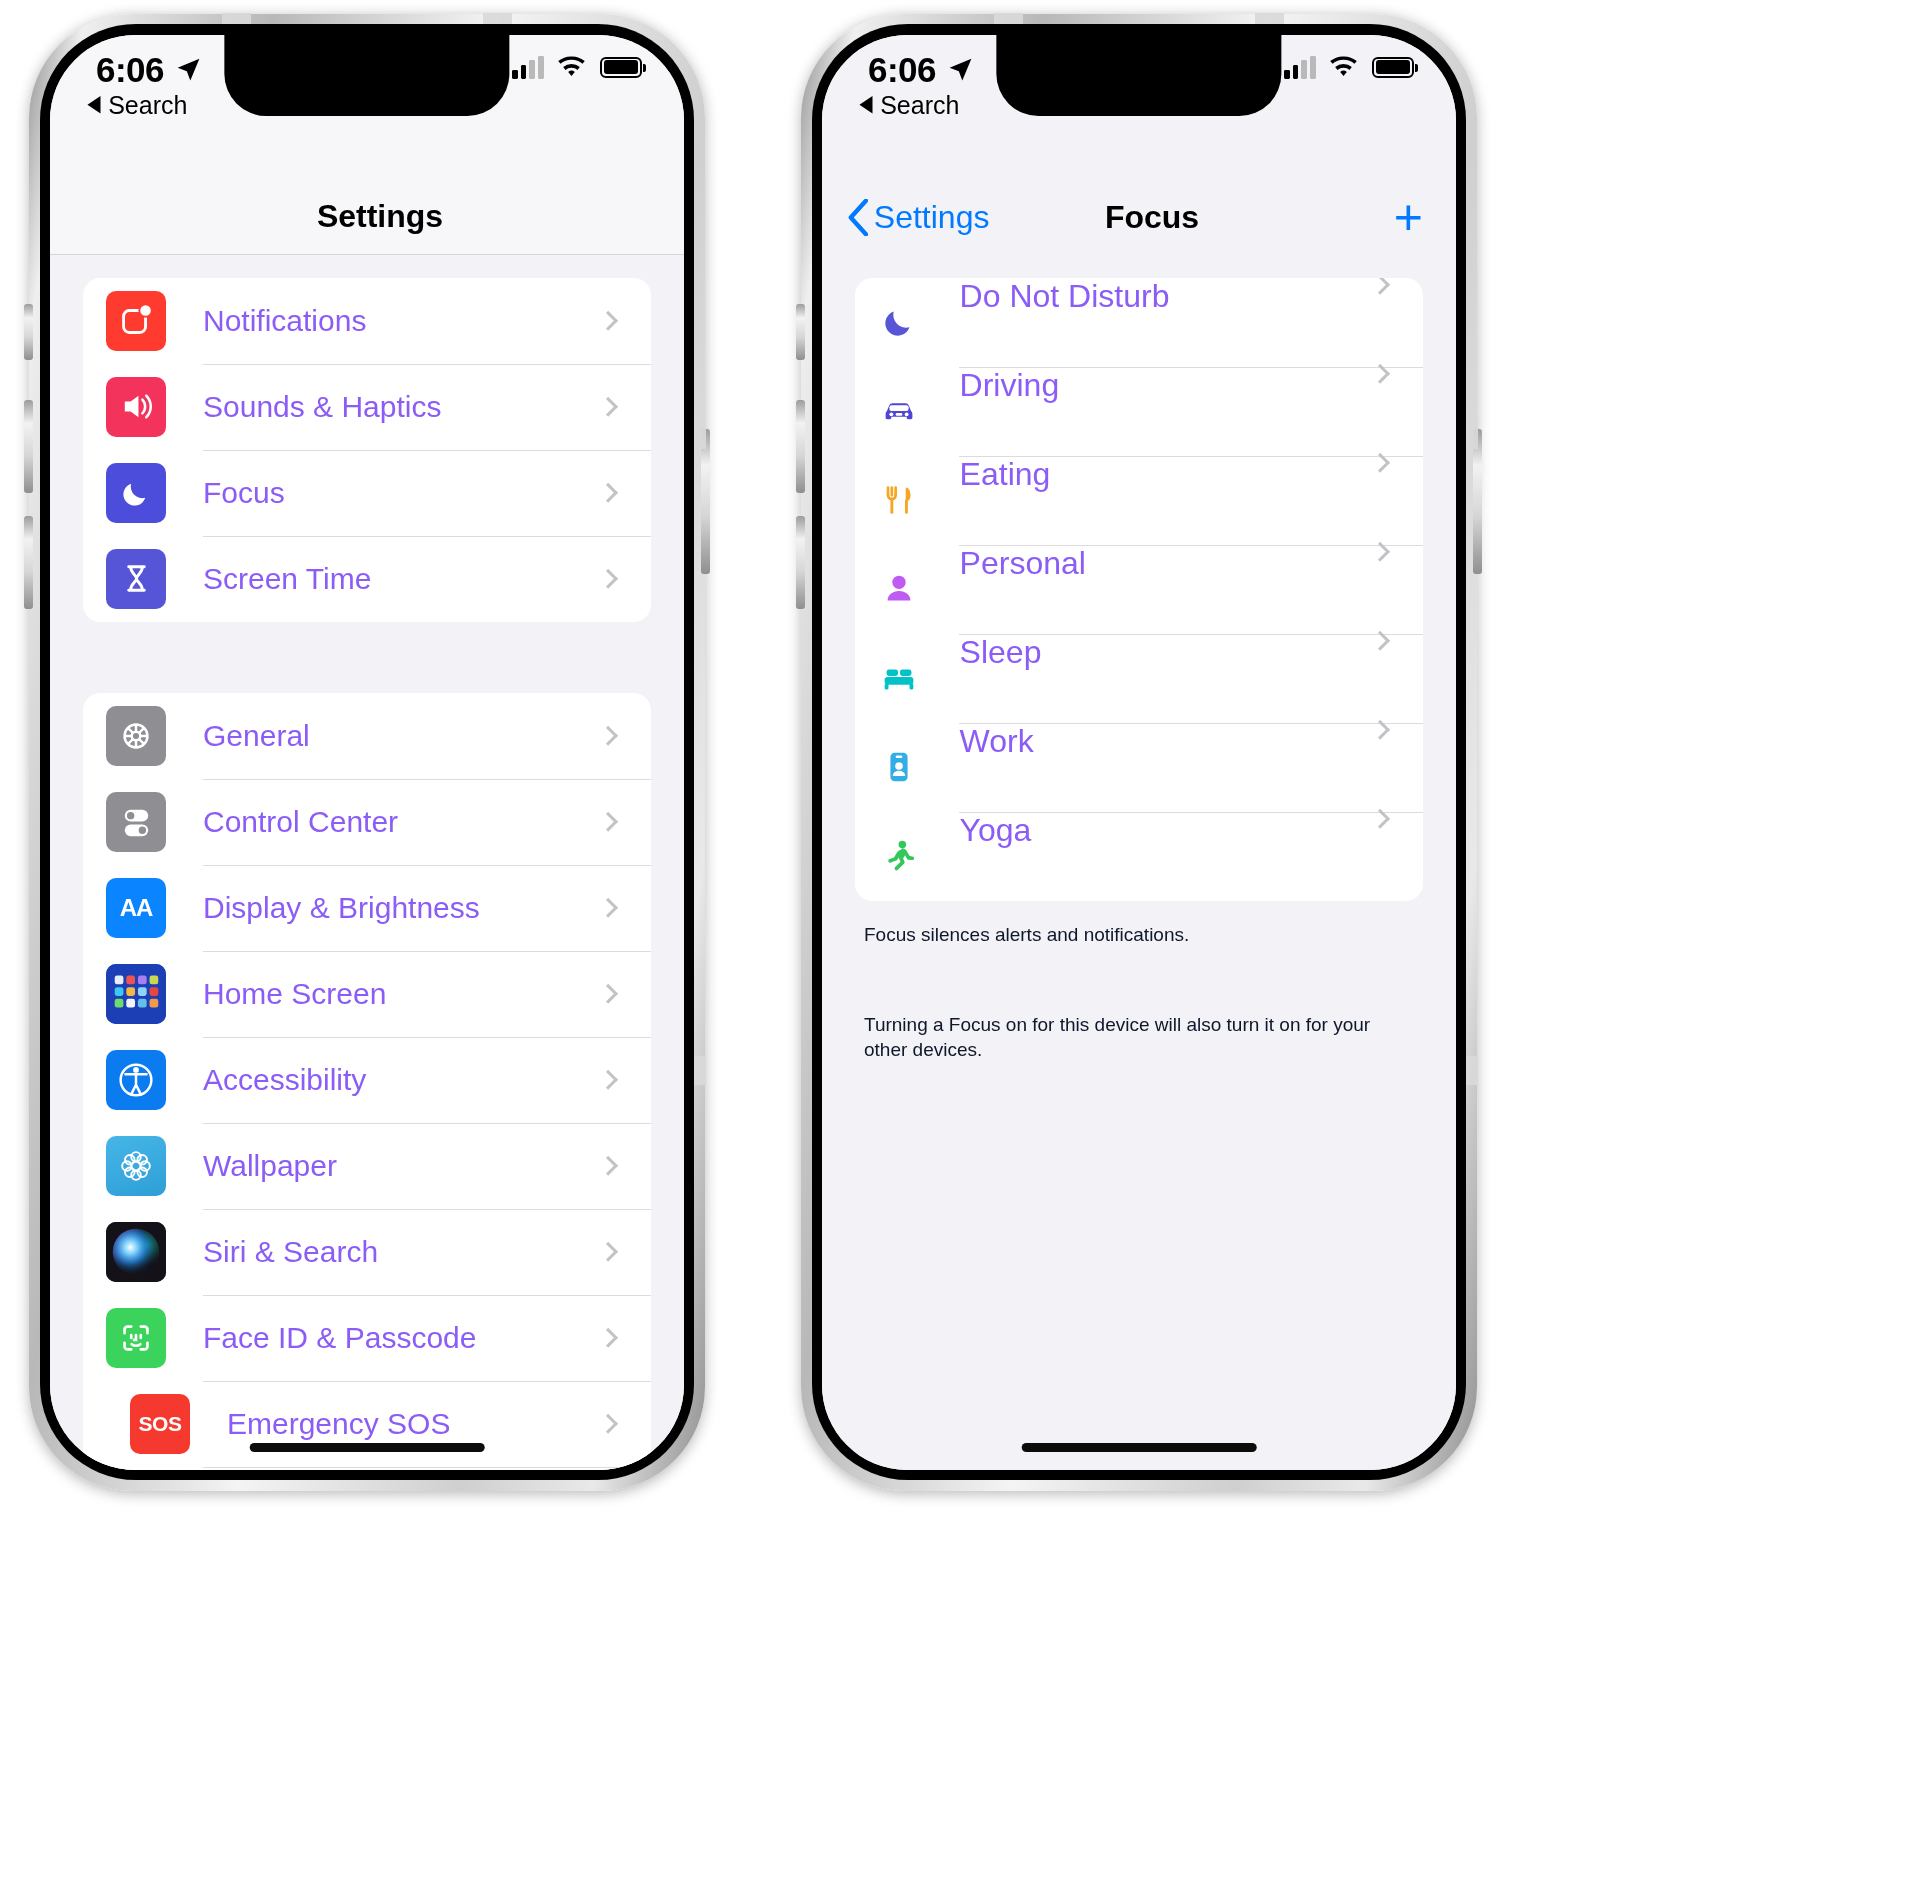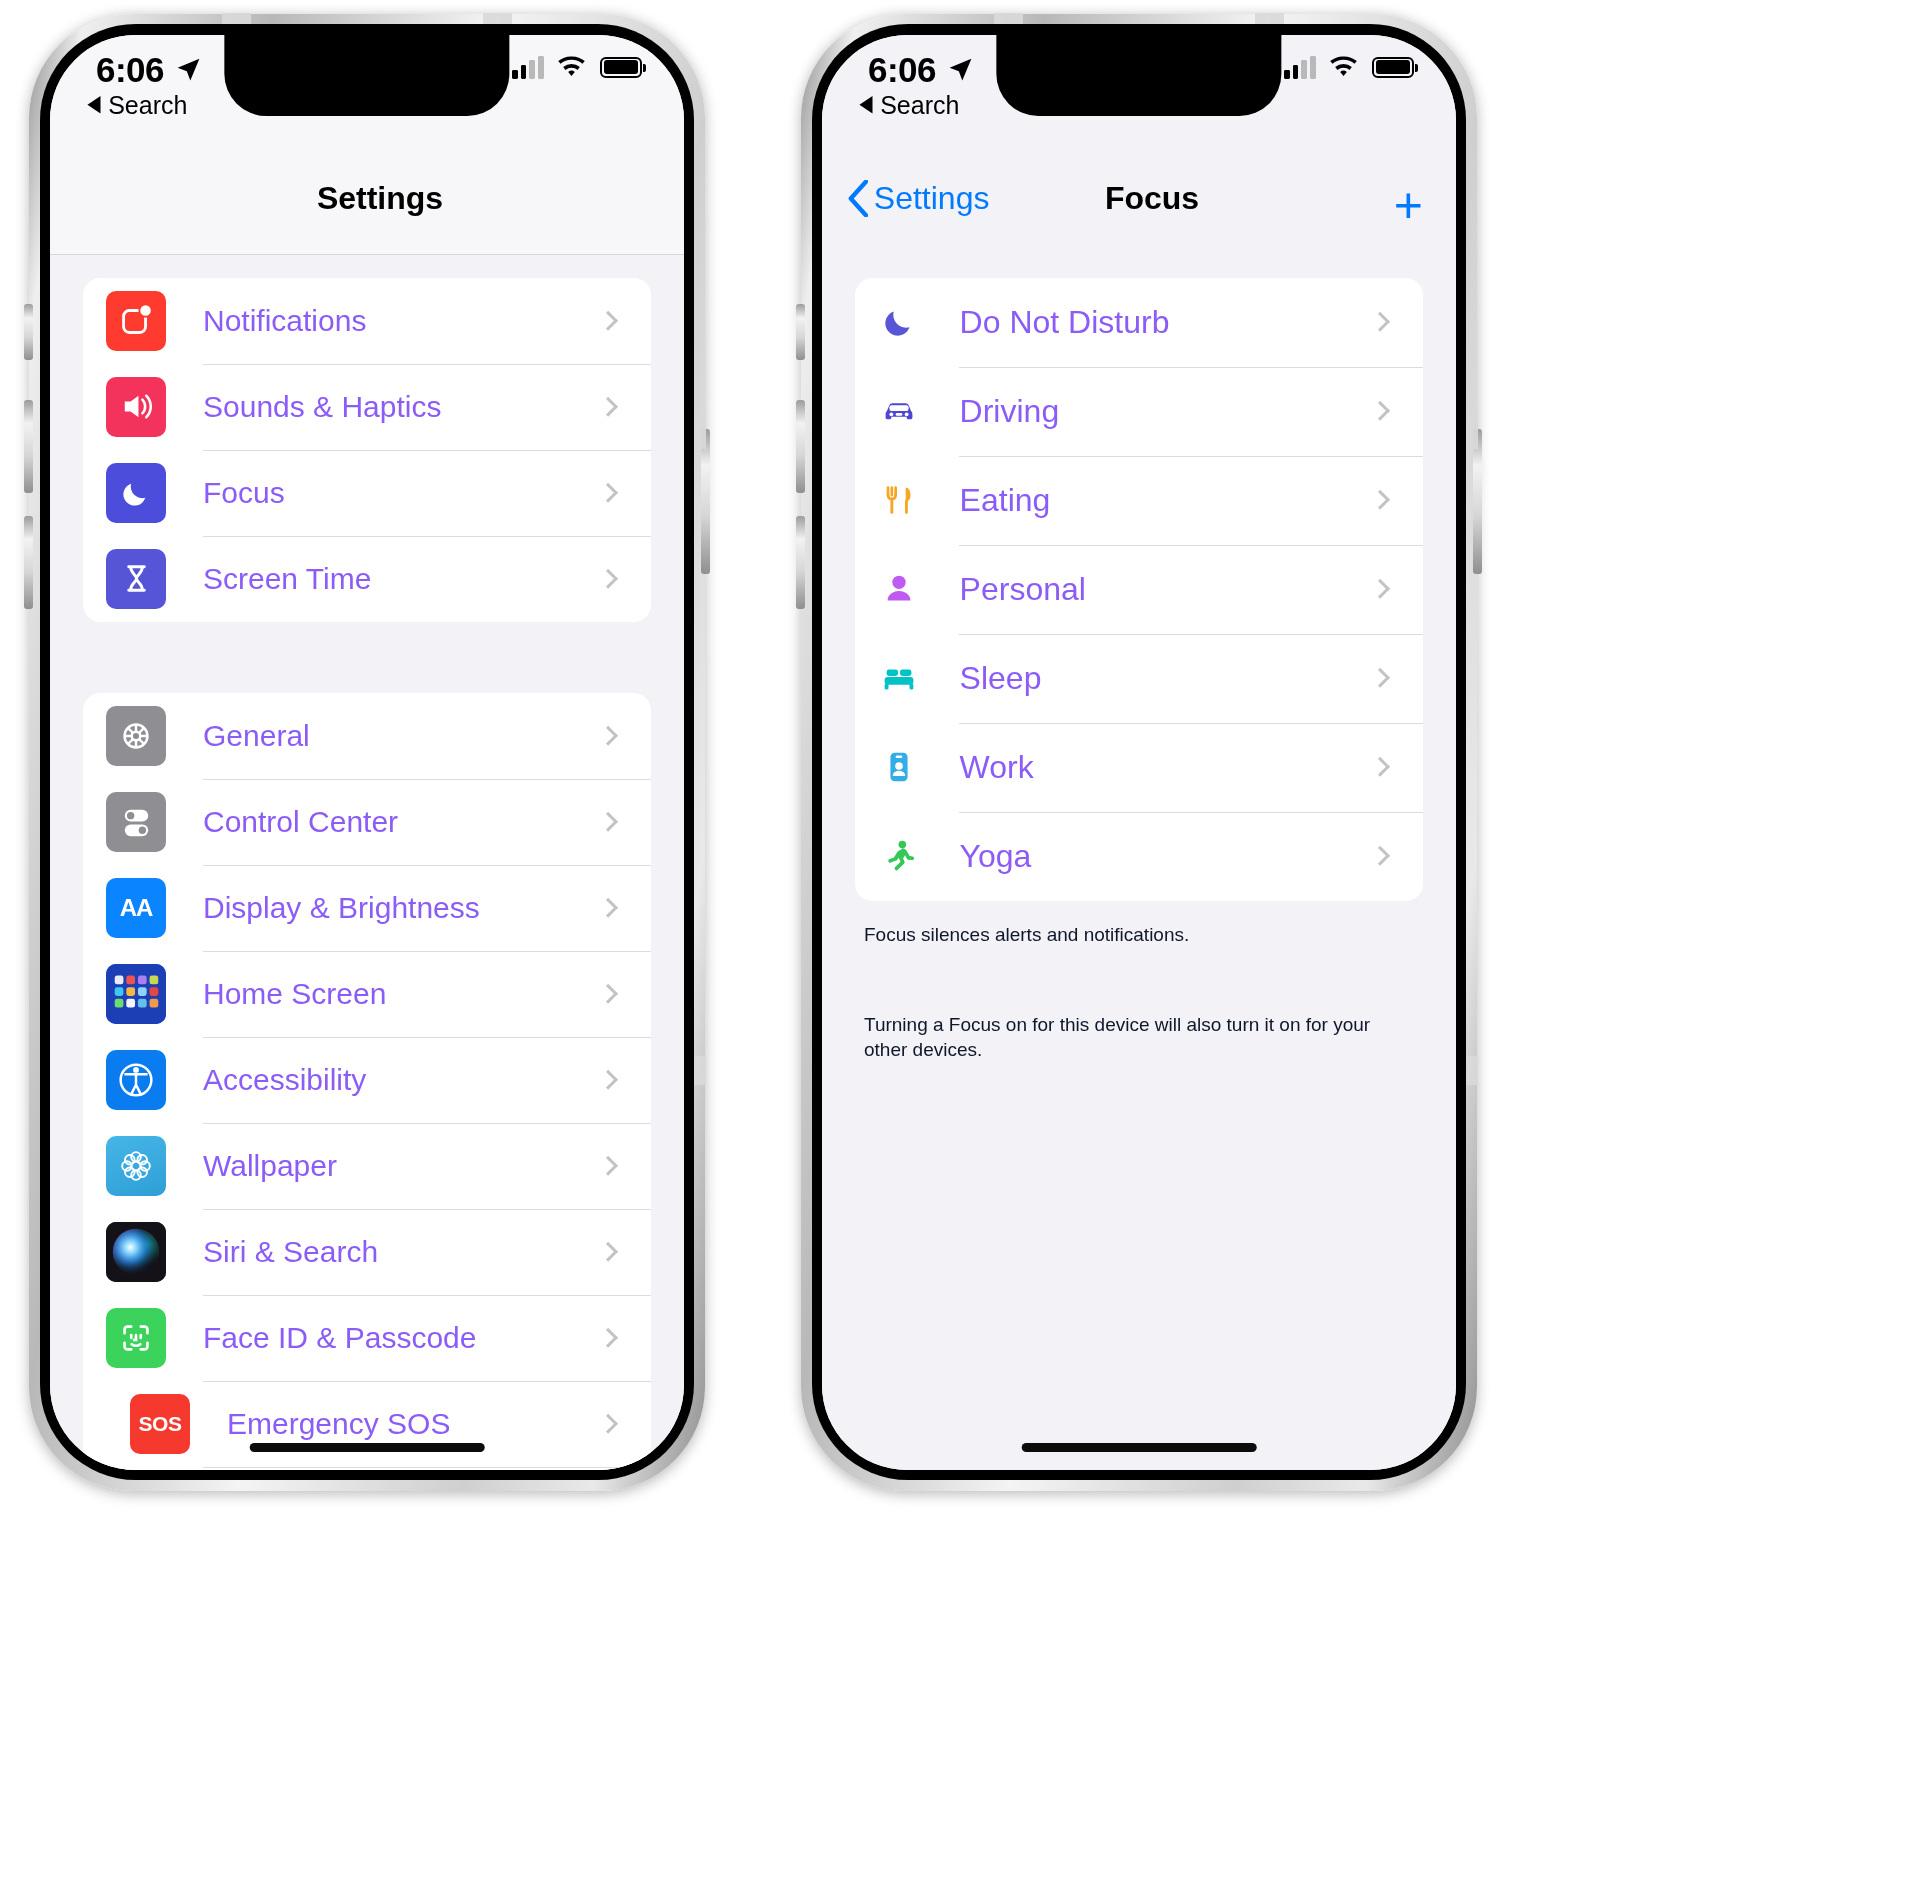--- a/index.html
+++ b/index.html
@@ -86,21 +86,21 @@
 
   .back-search {
     position: absolute; top: 56px; left: 37px;
     font-size: 25px; color: #000; display: flex; align-items: center; gap: 5.8px;
     z-index: 6;
   }
 
   
   .navbar {
     position: relative; height: 75px;
-    display: flex; align-items: flex-start; justify-content: center;
+    display: flex; align-items: center; justify-content: center;
     background: #f7f7f9;
     border-bottom: 1px solid #d5d5da;
     padding-left: 26px;
   }
   .navbar.plain { background: #f2f2f7; border-bottom: none; }
   .nav-title { font-size: 32px; font-weight: 700; color: #000; }
   .nav-left {
     position: absolute; left: 25px; display: flex; align-items: center; gap: 5.8px;
     color: #007aff; font-size: 32px;
   }
@@ -130,21 +130,21 @@
     border-bottom: 3.4px solid #c3c3c7; transform: rotate(-45deg);
     margin-right: 37px;
   }
   .appicon {
     width: 60px; height: 60px; border-radius: 10px;
     display: flex; align-items: center; justify-content: center;
     margin-right: 37px; flex: none; overflow: hidden;
   }
 
   
-  .frow { display:flex; align-items:center; height: 89px; padding-left: 11.6px; position: relative; }
+  .frow { display:flex; height: 89px; padding-left: 11.6px; position: relative; }
   .frow + .frow::before {
     content:""; position:absolute; top:0; left:104px; right:0; height:1px; background:#dcdcdf;
   }
   .fglyph { width: 64px; display:flex; align-items:center; justify-content:center; margin-right: 29px; flex:none; }
   .frow .row-label { font-size: 32px; }
   .footnote {
     font-size: 19px; color: #0f172a; padding: 21px 42px 0 42px; line-height: 1.32;
   }
   .toggle-row {
     display:flex; align-items:center; height: 95px; padding: 0 29px 0 37px;

